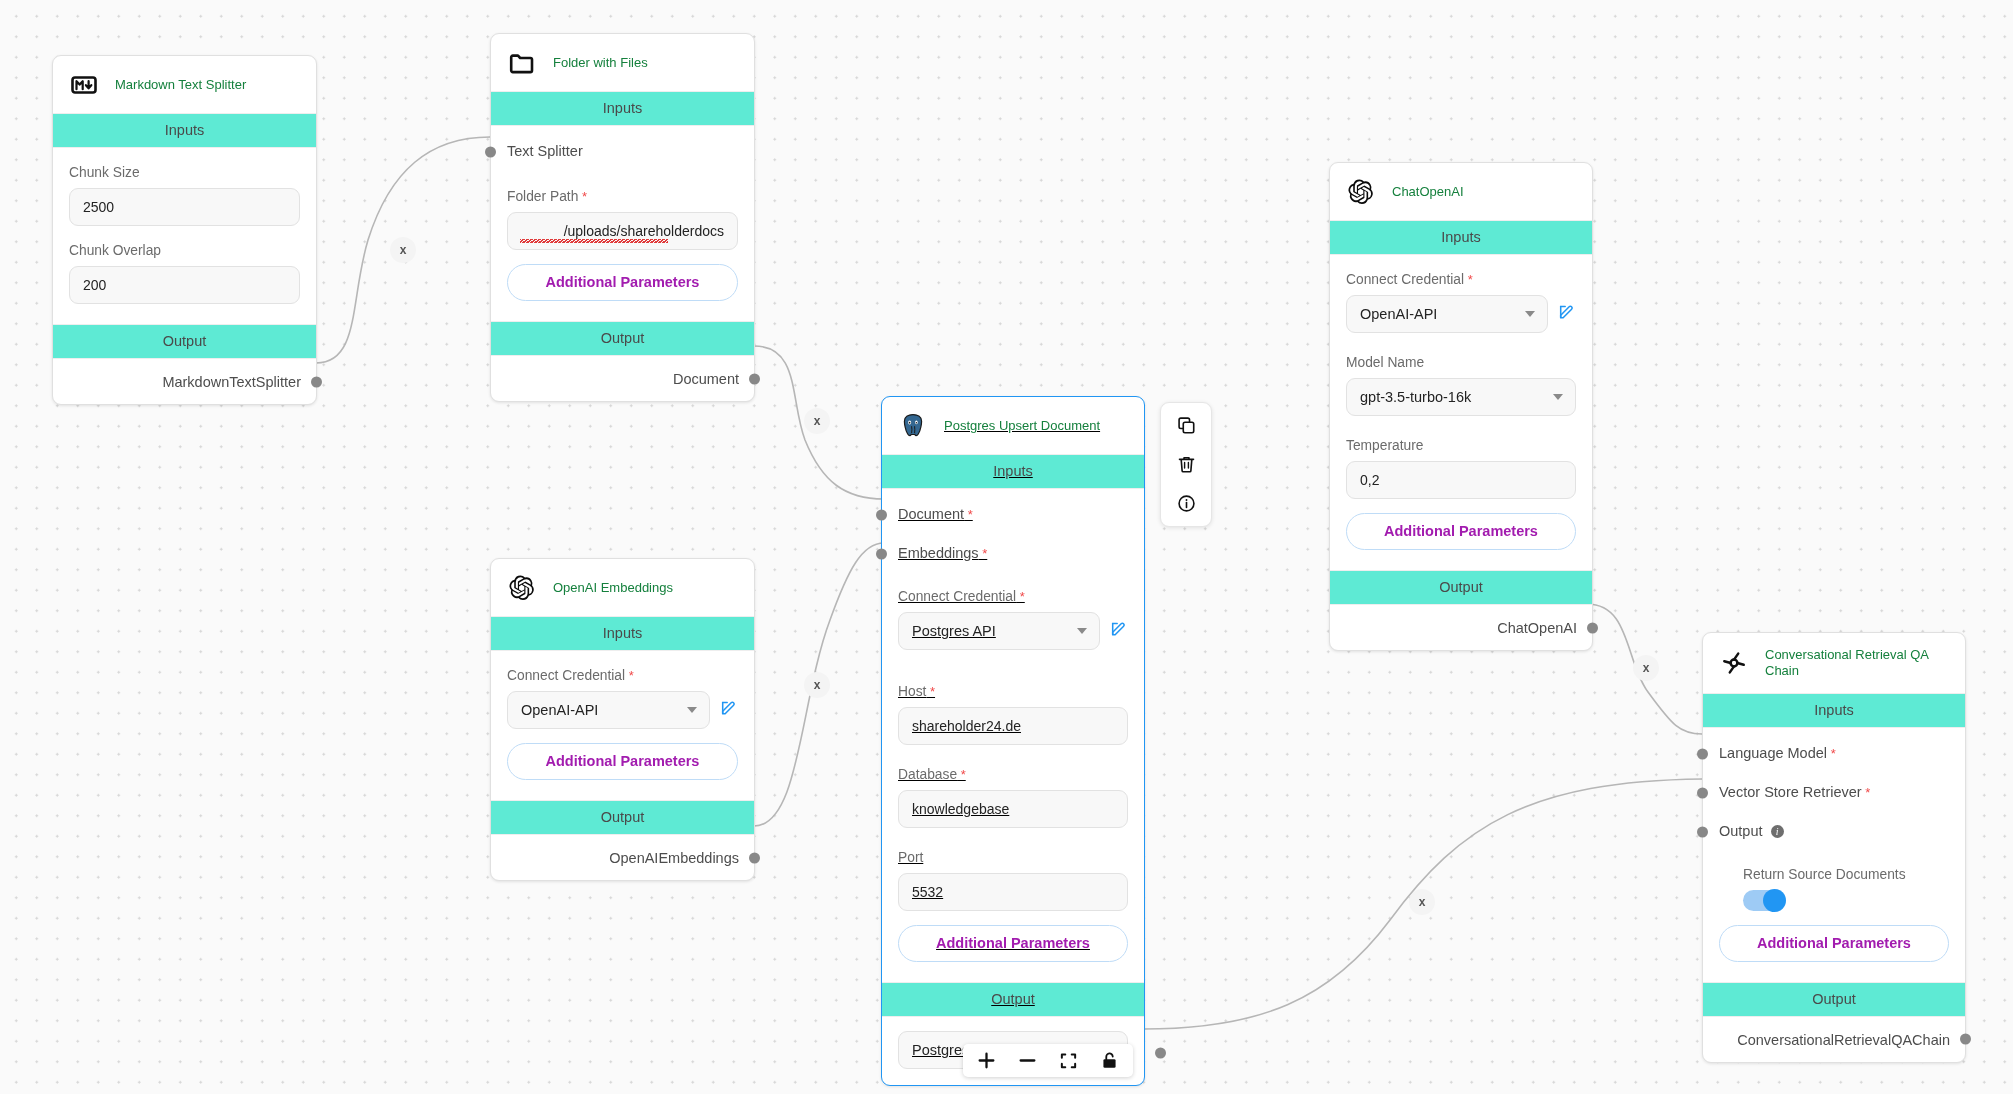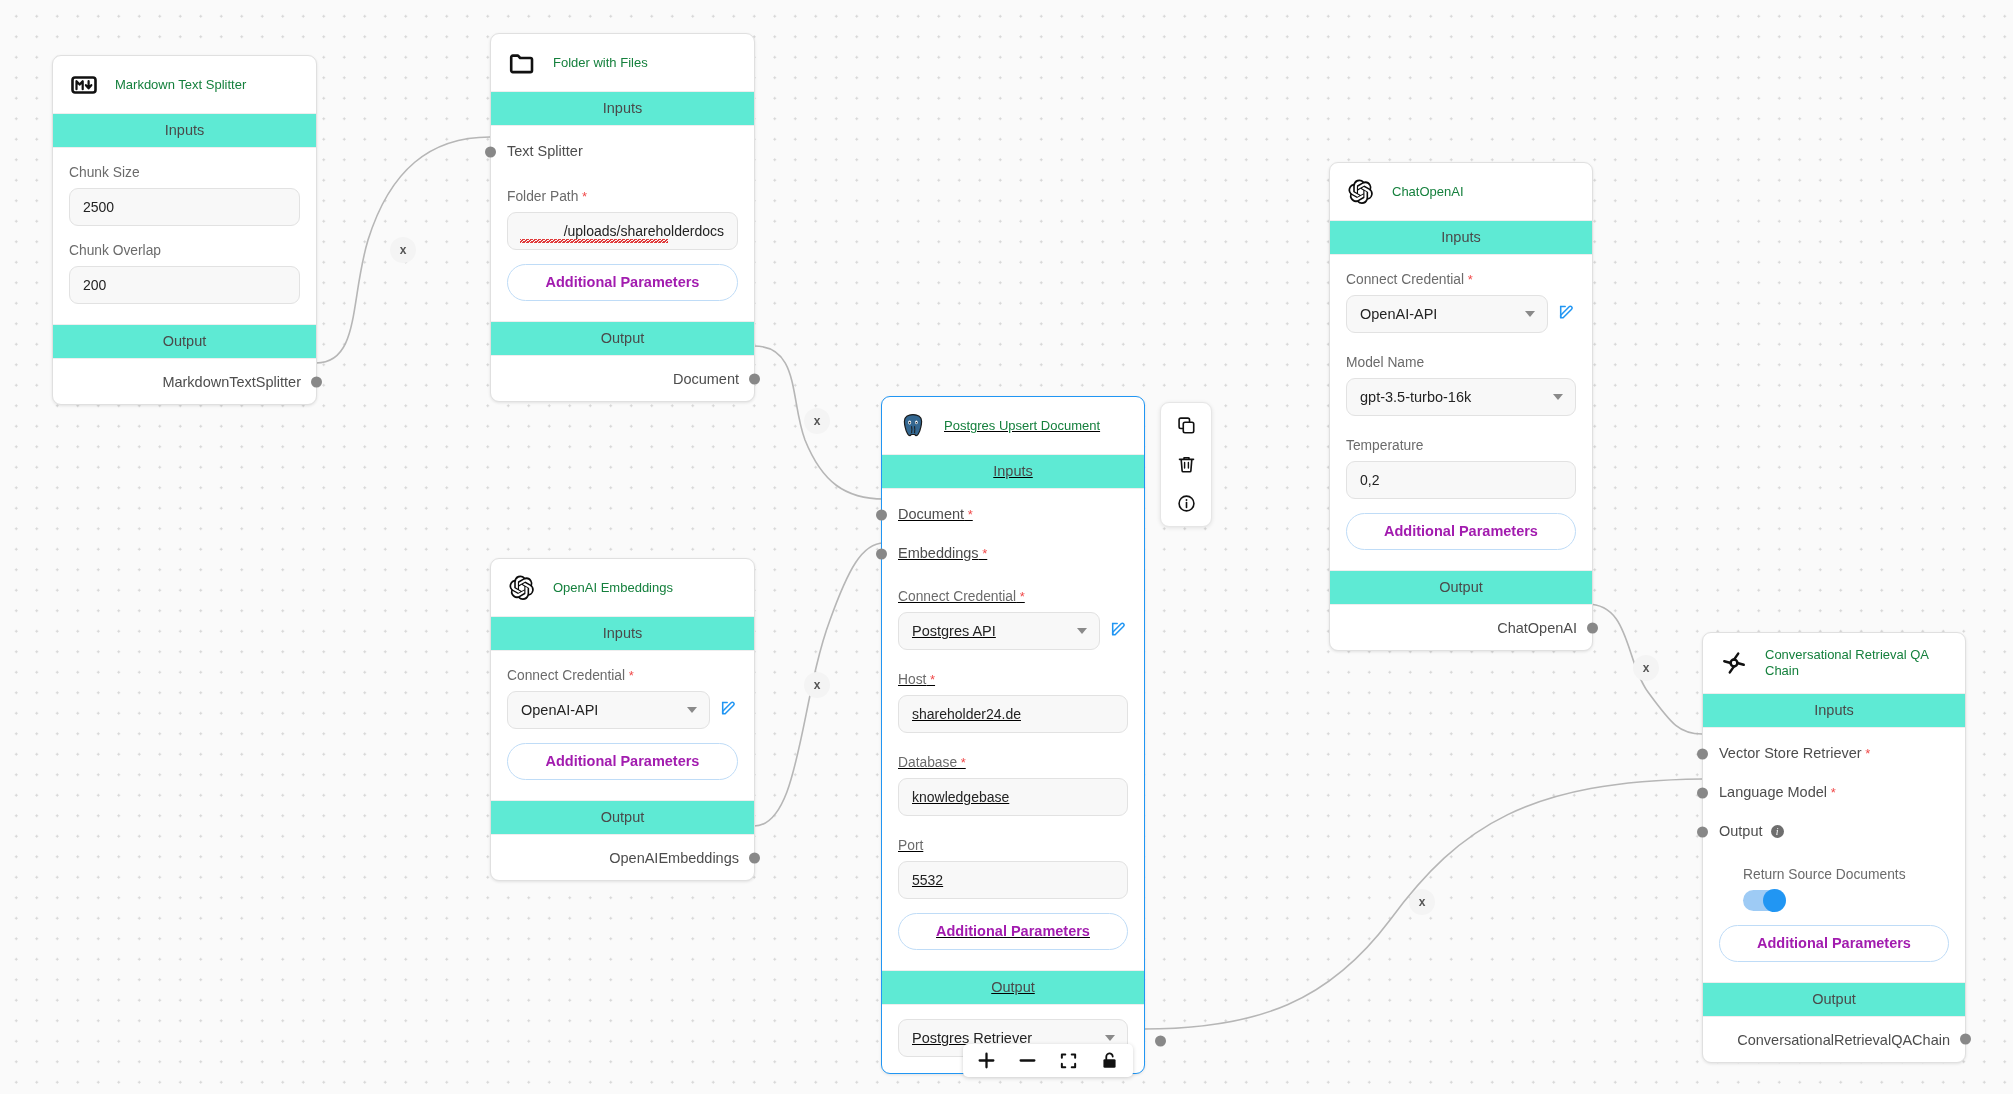--- a/index.html
+++ b/index.html
@@ -397,21 +397,21 @@
           </div>
           <span class="edit-cred">
             <svg width="18" height="18" viewBox="0 0 20 20">
               <path d="M3 13.6 L12.4 4.2 a1.9 1.9 0 0 1 2.7 2.7 L5.7 16.3 H3 z" fill="none" stroke="#2196f3" stroke-width="1.7" stroke-linejoin="round"></path>
               <path d="M3 4 h5" fill="none" stroke="#2196f3" stroke-width="1.7" stroke-linecap="round"></path>
               <path d="M3 4 v12" fill="none" stroke="#2196f3" stroke-width="1.7" stroke-linecap="round"></path>
             </svg>
           </span>
         </div>
       </div>
-      <div class="field" style="margin-top:22px;">
+      <div class="field" style="margin-top:34px;">
         <span class="field-label">
           <span>Host</span><span class="req"> *</span>
         </span>
         <div class="text-input">shareholder24.de</div>
       </div>
       <div class="field" style="margin-top:22px;">
         <span class="field-label">
           <span>Database</span><span class="req"> *</span>
         </span>
         <div class="text-input">knowledgebase</div>
@@ -530,25 +530,25 @@
           <path d="M14 10.6 L18.2 4.6 M14 17.4 L9.8 23.4
                    M10.6 14 L4.3 12.2 M17.4 14 L23.7 15.8" stroke="#111" stroke-width="2.5" stroke-linecap="round"></path>
         </svg>
       </span>
       <span class="node-title" style="max-width:175px;">Conversational Retrieval QA Chain</span>
     </div>
     <div class="section-bar">Inputs</div>
     <div class="node-body">
       <div class="anchor-row" style="padding-top:17px;padding-bottom:6px;">
         <span class="port in" style="top:26px;"></span>
-        <span>Vector Store Retriever</span><span class="req"> *</span>
+        <span>Language Model</span><span class="req"> *</span>
       </div>
       <div class="anchor-row" style="padding-top:17px;padding-bottom:6px;">
         <span class="port in" style="top:26px;"></span>
-        <span>Language Model</span><span class="req"> *</span>
+        <span>Vector Store Retriever</span><span class="req"> *</span>
       </div>
       <div class="anchor-row" style="padding-top:17px;padding-bottom:6px;">
         <span class="port in" style="top:26px;"></span>
         <span>Output</span>
         <span class="info-dot">i</span>
       </div>
       <div class="field" style="margin-top:22px;padding-left:40px;">
         <span class="field-label">Return Source Documents</span>
         <div class="toggle">
           <span class="knob"></span>

